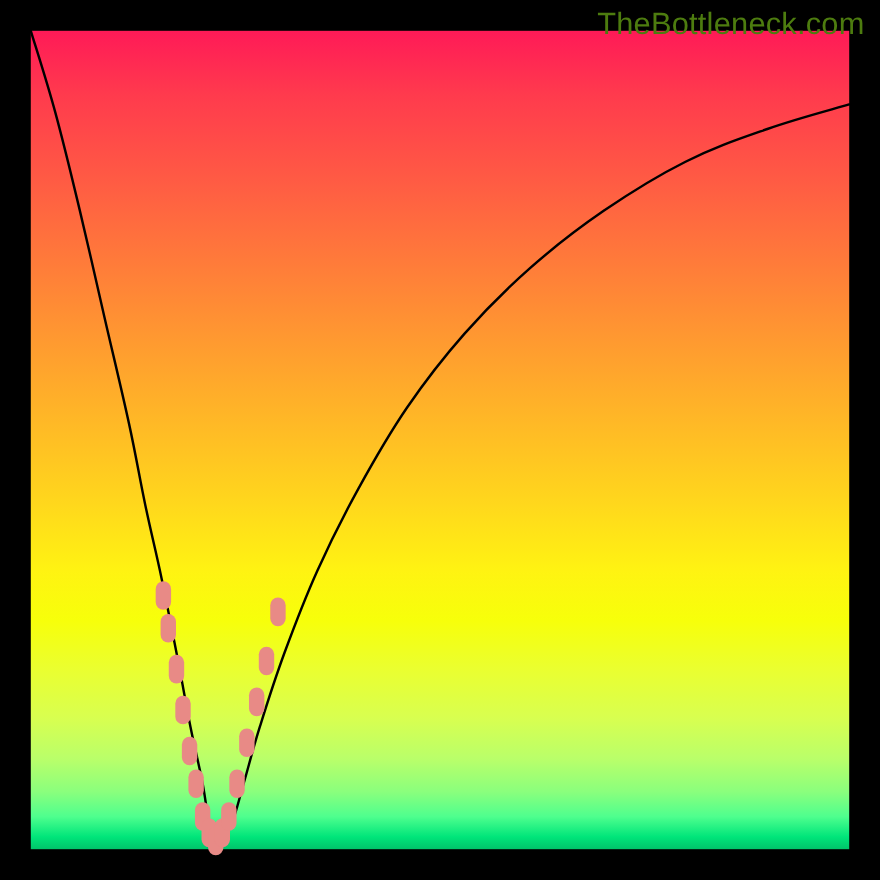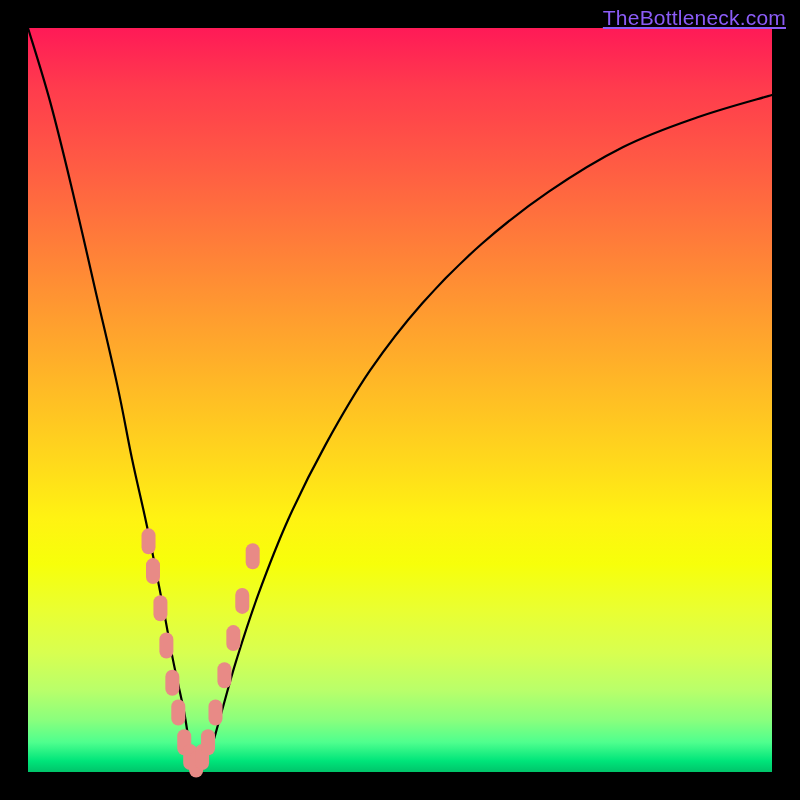--- a/index.html
+++ b/index.html
@@ -43,26 +43,25 @@
       #8aff7d 93%,
       #4fff8e 96%,
       #00e57a 98.5%,
       #00c46a 100%
     );
   }
   .watermark {
     position: absolute;
     top: 6px;
     right: 14px;
-    color: #8b5cf6;
-    font-size: 21px;
+    color: #4d7c0f;
+    font-size: 28px;
     font-weight: 400;
     letter-spacing: 0.2px;
     user-select: none;
-    text-decoration: underline;
   }
   svg.curve {
     position: absolute;
     left: 0;
     top: 0;
     width: 744px;
     height: 744px;
     overflow: visible;
   }
   .curve-line {

